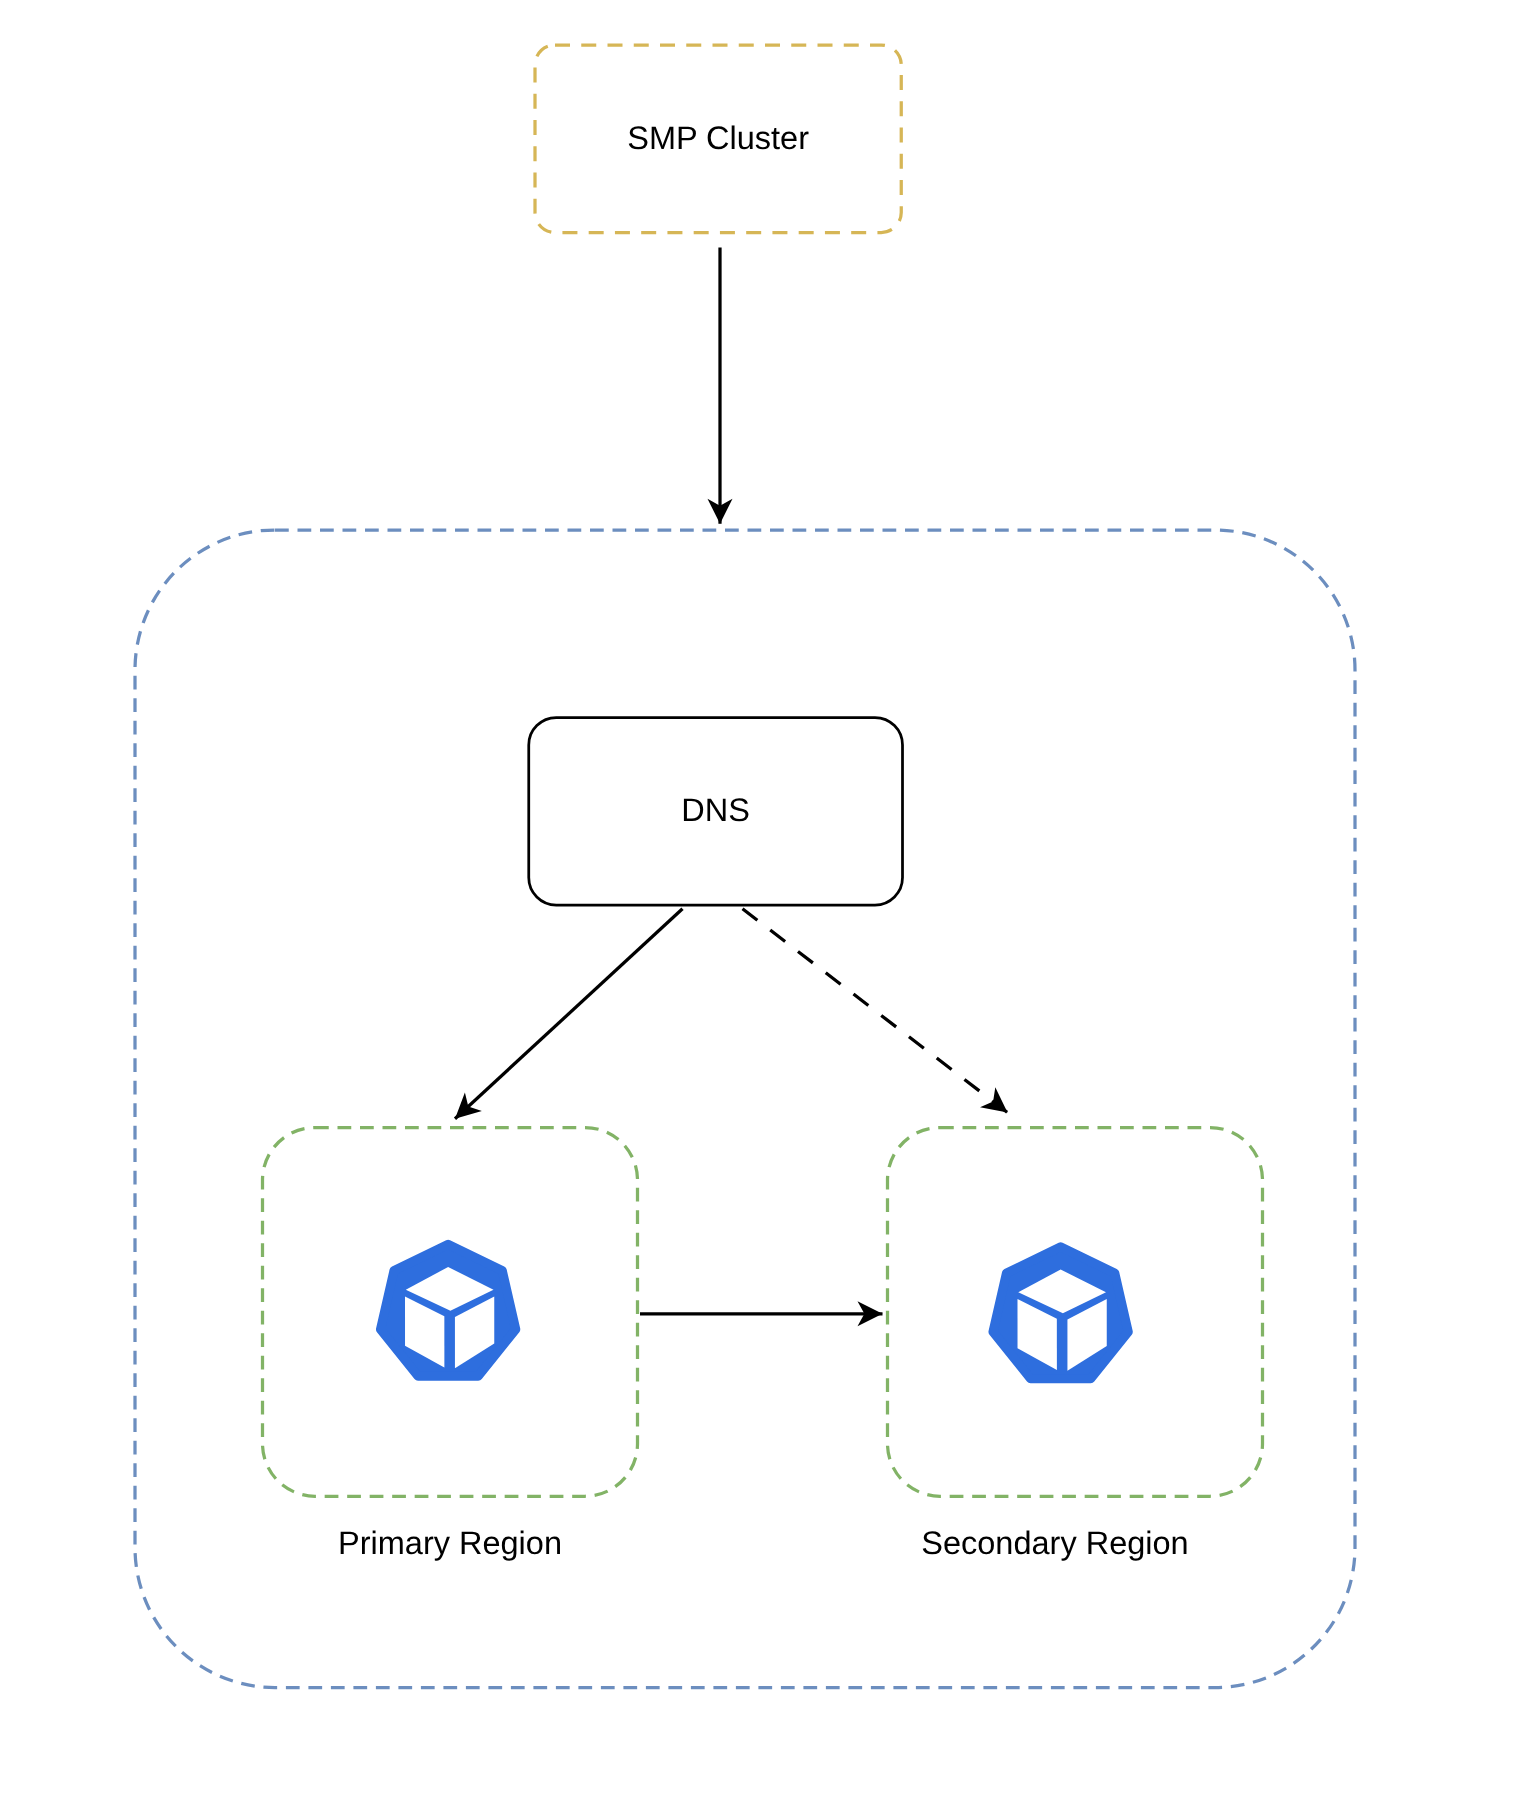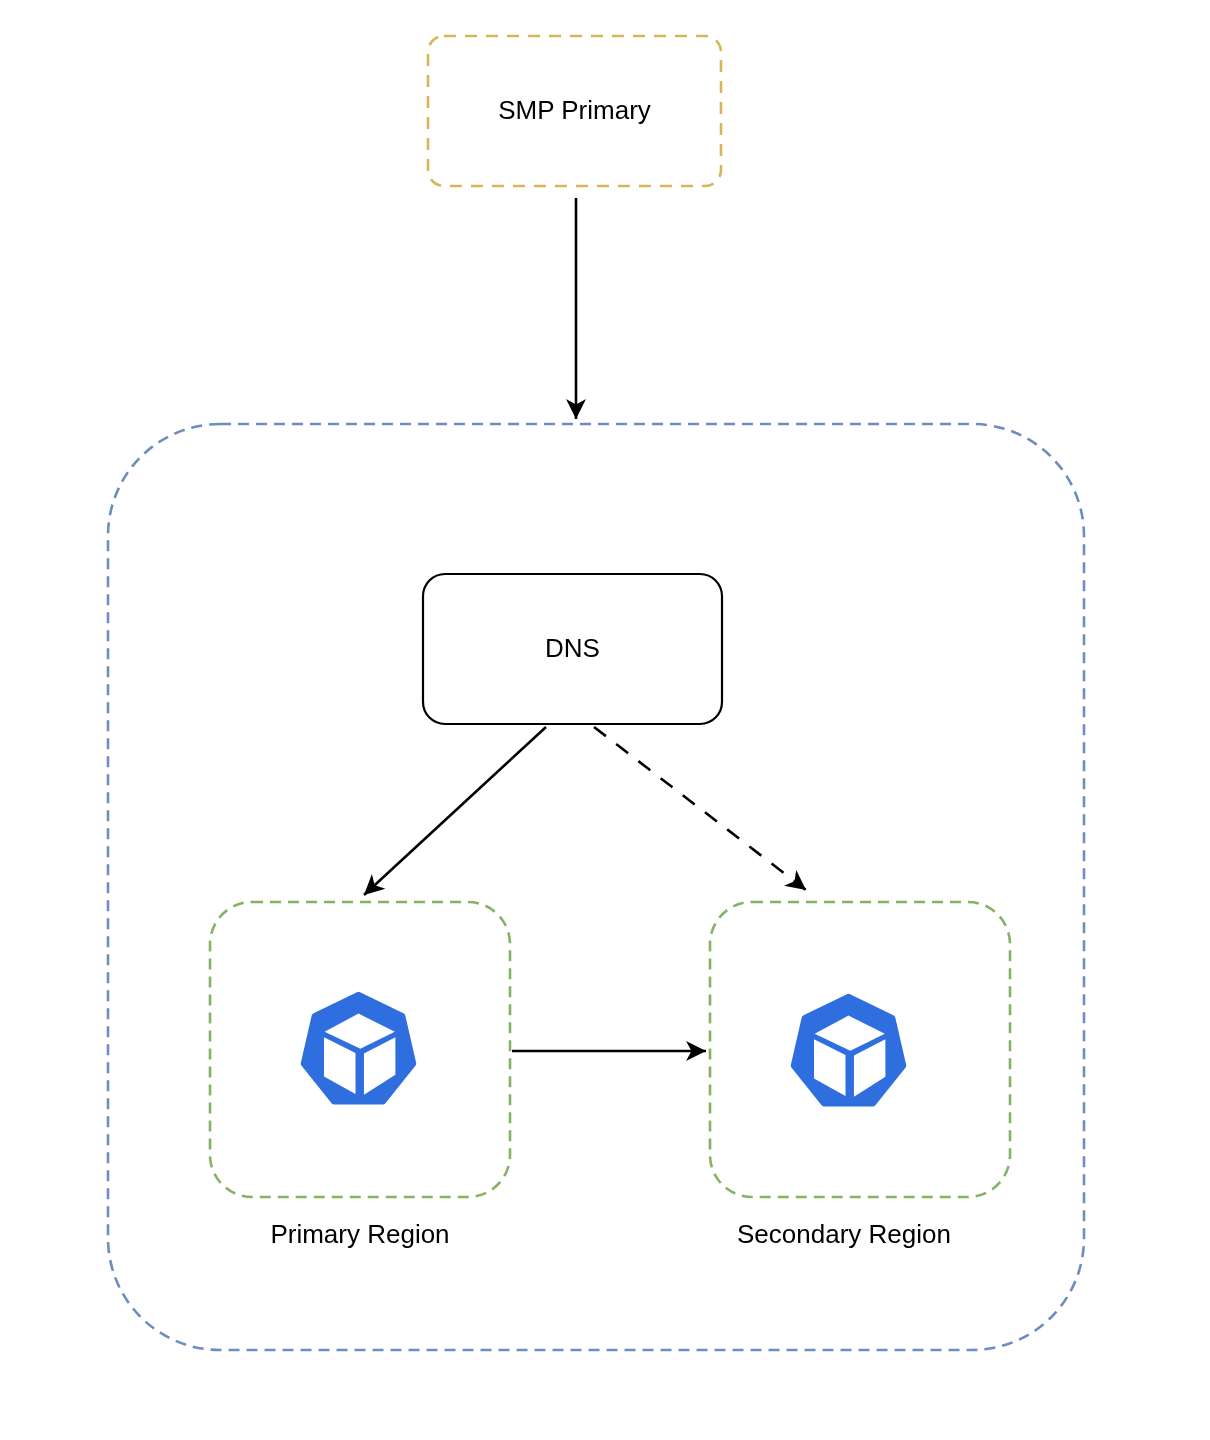--- a/index.html
+++ b/index.html
@@ -111,17 +111,17 @@
     </g>
 
     <g transform="translate(788,992) scale(1.21)">
       <polygon class="icon-heptagon" points="50,4.5 85.8,21.9 94.7,60.7 69.9,91.7 30.1,91.7 5.3,60.7 14.2,21.9"></polygon>
       <path class="icon-cube-face" d="M50,19.5 L80,34.5 L51.5,48.5 L22,34.5 Z"></path>
       <path class="icon-cube-face" d="M21.5,39 L47.5,52 L47.5,86 L21.5,71.5 Z"></path>
       <path class="icon-cube-face" d="M54.5,52.5 L80.5,39 L80.5,70 L54.5,86.5 Z"></path>
     </g>
   </svg>
 
-  <div class="label smp-label">SMP Primary</div>
+  <div class="label smp-label">SMP Cluster</div>
   <div class="label dns-label">DNS</div>
   <div class="label primary-label">Primary Region</div>
   <div class="label secondary-label">Secondary Region</div>
 </div>
 
 </body></html>

